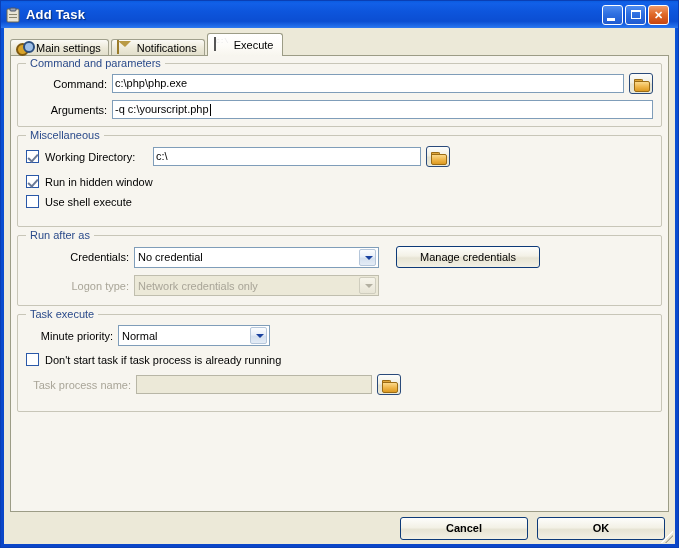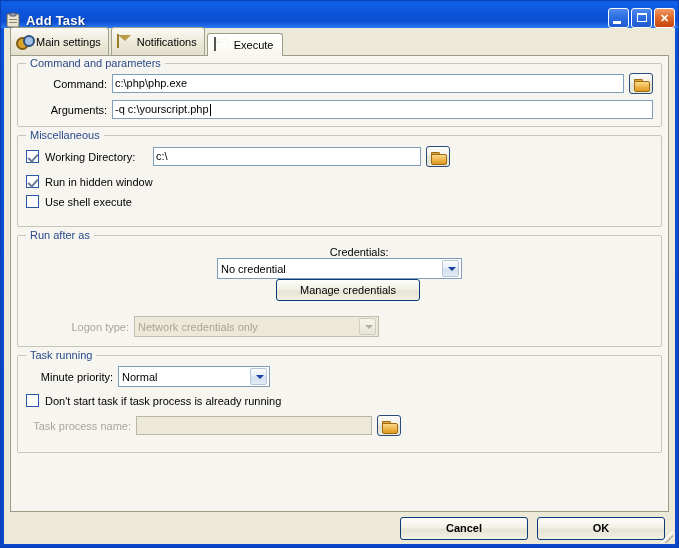--- a/index.html
+++ b/index.html
@@ -23,22 +23,22 @@
     flex-direction: column;
   }
 
   
   .titlebar {
     height: 27px;
     flex: none;
     background: linear-gradient(to bottom,
         #0a5ce0 0%, #1260e8 8%, #0d55dc 40%, #0b4ed2 75%, #1f6ae8 92%, #2f7af0 100%);
     display: flex;
-    align-items: flex-end;
-    padding: 0 3px 0 4px;
+    align-items: center;
+    padding: 0 9px 0 4px;
     position: relative;
   }
   .title-icon {
     width: 16px; height: 16px;
     flex: none;
     margin-right: 5px;
     position: relative;
   }
   .title-text {
     color: #ffffff;
@@ -99,21 +99,21 @@
     height: 23px;
     flex: none;
     display: flex;
     align-items: flex-end;
     padding-left: 6px;
     margin-top: 4px;
     position: relative;
     z-index: 3;
   }
   .tab {
-    height: 28px;
+    height: 16px;
     display: flex;
     align-items: center;
     gap: 4px;
     padding: 0 7px 0 5px;
     border: 1px solid #a0a08c;
     border-bottom: none;
     border-radius: 3px 3px 0 0;
     background: linear-gradient(to bottom, #fbfaf6 0%, #ece9d8 55%, #e2dfcc 100%);
     color: #000;
     font-size: 11px;
@@ -468,40 +468,40 @@
 
         <div class="cbrow" style="margin-bottom:0;">
           <div class="cb"></div>
           <div class="cb-label">Use shell execute</div>
         </div>
       </div>
 
       <div class="group" style="padding-top:10px;padding-bottom:9px;">
         <div class="group-title">Run after as</div>
 
-        <div class="row" style="margin-bottom:15px;flex-direction:column;">
+        <div class="row" style="margin-bottom:7px;">
           <div class="lbl" style="width:108px;">Credentials:</div>
           <div class="combo" style="width:245px;">
             <span class="combo-text">No credential</span>
             <span class="combo-arrow"></span>
           </div>
           <div class="pbtn" style="width:144px;margin-left:17px;">Manage credentials</div>
         </div>
 
         <div class="row" style="margin-bottom:0;">
           <div class="lbl dim" style="width:108px;">Logon type:</div>
           <div class="combo disabled" style="width:245px;">
             <span class="combo-text">Network credentials only</span>
             <span class="combo-arrow"></span>
           </div>
         </div>
       </div>
 
       <div class="group" style="padding-top:10px;padding-bottom:9px;">
-        <div class="group-title">Task running</div>
+        <div class="group-title">Task execute</div>
 
         <div class="row" style="margin-bottom:7px;">
           <div class="lbl" style="width:92px;padding-left:0;">Minute priority:</div>
           <div class="combo" style="width:152px;">
             <span class="combo-text">Normal</span>
             <span class="combo-arrow"></span>
           </div>
         </div>
 
         <div class="cbrow" style="margin-bottom:8px;">

